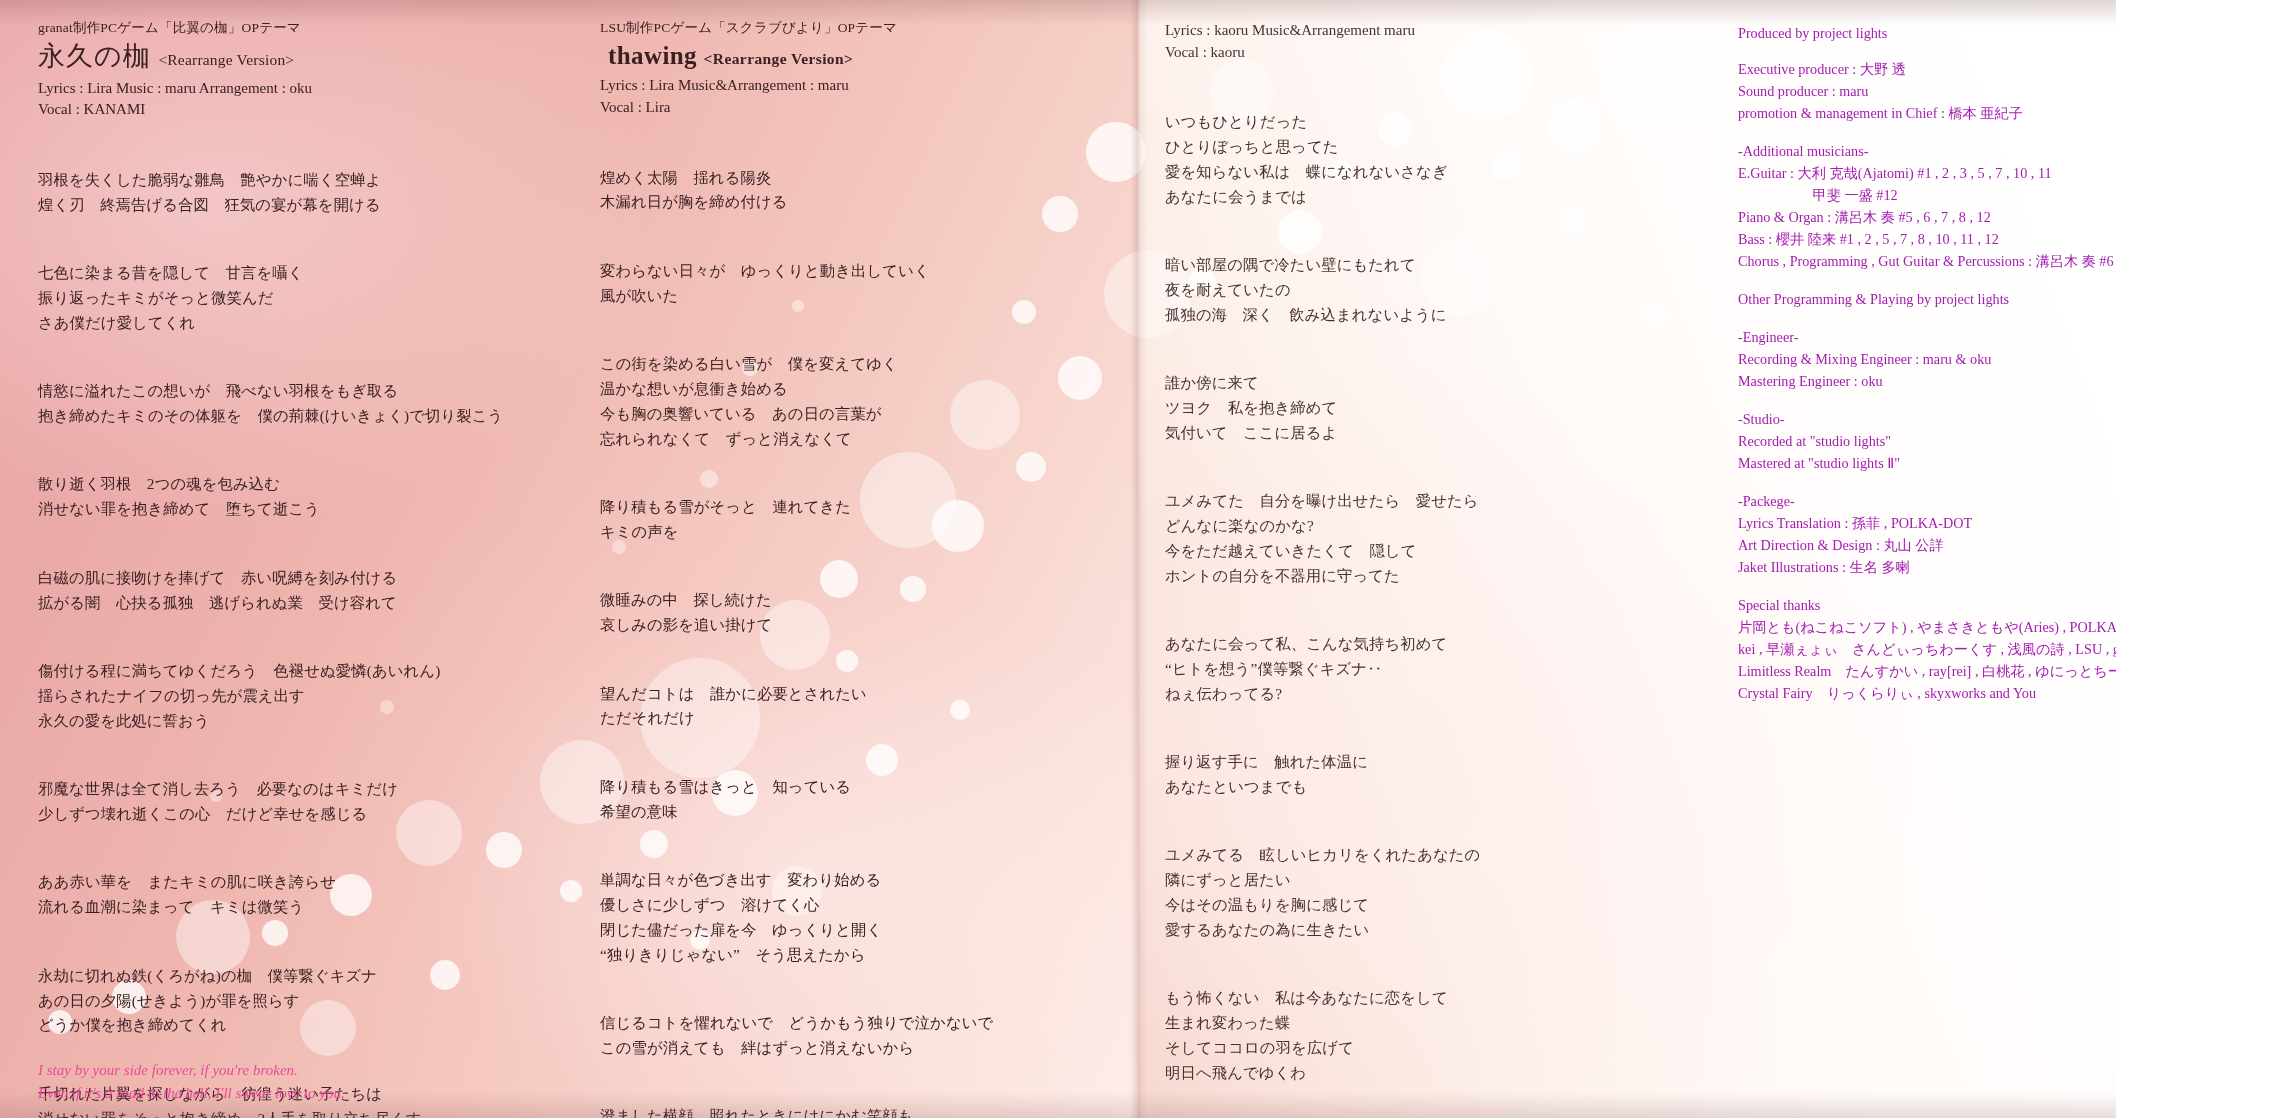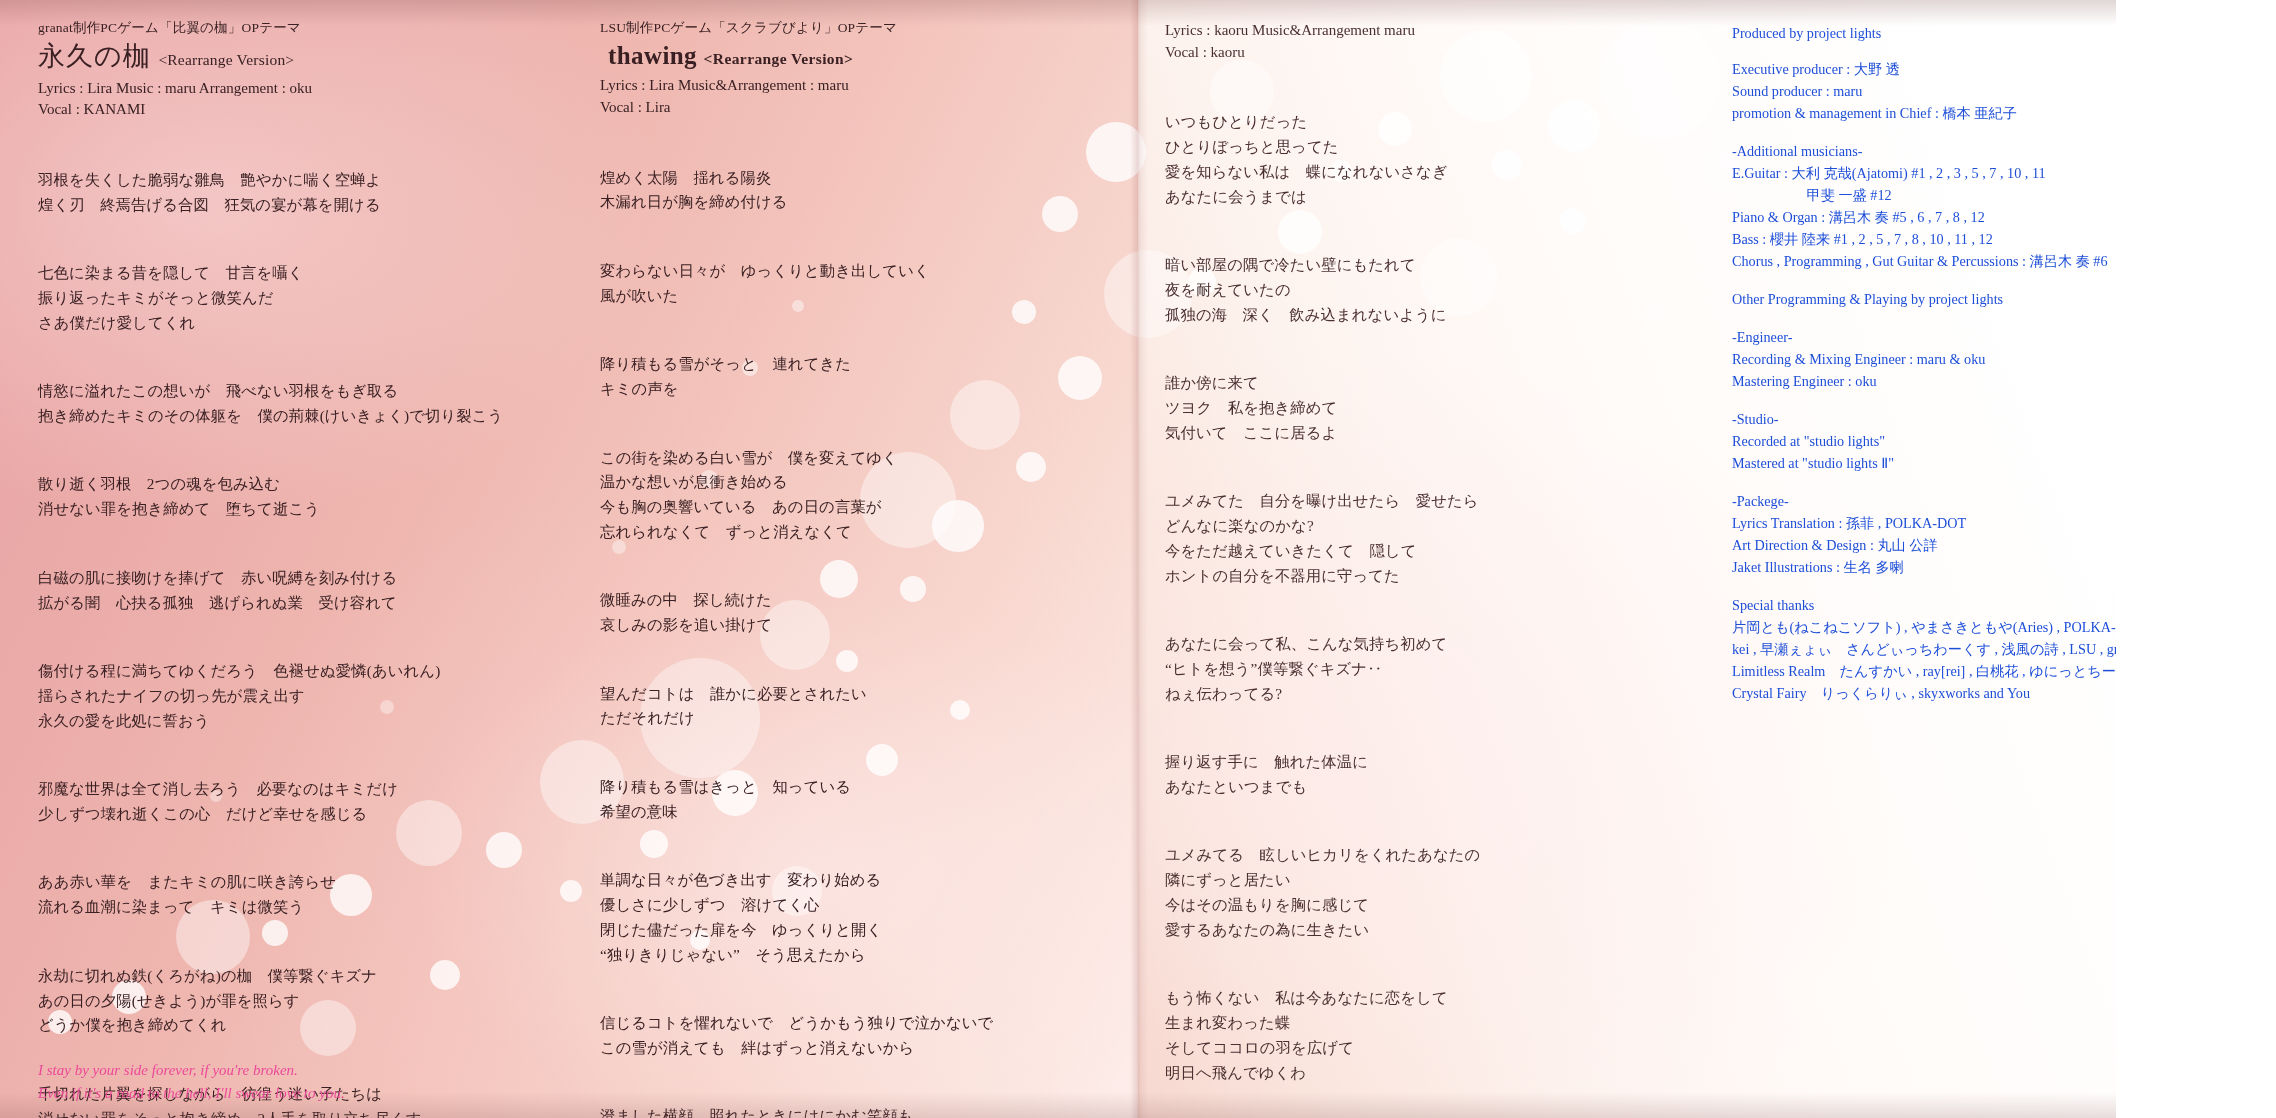--- a/index.html
+++ b/index.html
@@ -135,22 +135,22 @@
     white-space: pre-line;
     color: #ec4899;
     z-index: 4;
     font-style: italic;
   }
   
   #col4 .staff {
     font-size: 14.2px;
     line-height: 1.55;
     white-space: pre-line;
-    color: #1d4ed8;
-    margin: 0 0 16px 10px;
+    color: #a21caf;
+    margin: 0 0 16px 16px;
   }
   #col4 .staff.head { margin-bottom: 14px; }
 </style>
 </head>
 <body>
 
 <div id="booklet">
 
   <div class="page" id="page-left"></div>
   <div class="page" id="page-right"></div>
@@ -255,26 +255,26 @@
   <div class="col dark" id="col2">
     <p class="tiny-head">LSU制作PCゲーム「スクラブびより」OPテーマ</p>
     <h1 class="title-en"><span>thawing</span> <span class="ver">&lt;Rearrange Version&gt;</span></h1>
     <p class="credits">Lyrics : Lira   Music&amp;Arrangement : maru
 Vocal : Lira</p>
     <div class="lyrics">
       <p class="stanza">煌めく太陽　揺れる陽炎
 木漏れ日が胸を締め付ける</p>
       <p class="stanza">変わらない日々が　ゆっくりと動き出していく
 風が吹いた</p>
-      <p class="stanza">降り積もる雪がそっと　連れてきた
-キミの声を</p>
       <p class="stanza">この街を染める白い雪が　僕を変えてゆく
 温かな想いが息衝き始める
 今も胸の奥響いている　あの日の言葉が
 忘れられなくて　ずっと消えなくて</p>
+      <p class="stanza">降り積もる雪がそっと　連れてきた
+キミの声を</p>
       <p class="stanza">微睡みの中　探し続けた
 哀しみの影を追い掛けて</p>
       <p class="stanza">望んだコトは　誰かに必要とされたい
 ただそれだけ</p>
       <p class="stanza">降り積もる雪はきっと　知っている
 希望の意味</p>
       <p class="stanza">単調な日々が色づき出す　変わり始める
 優しさに少しずつ　溶けてく心
 閉じた儘だった扉を今　ゆっくりと開く
 “独りきりじゃない”　そう思えたから</p>

